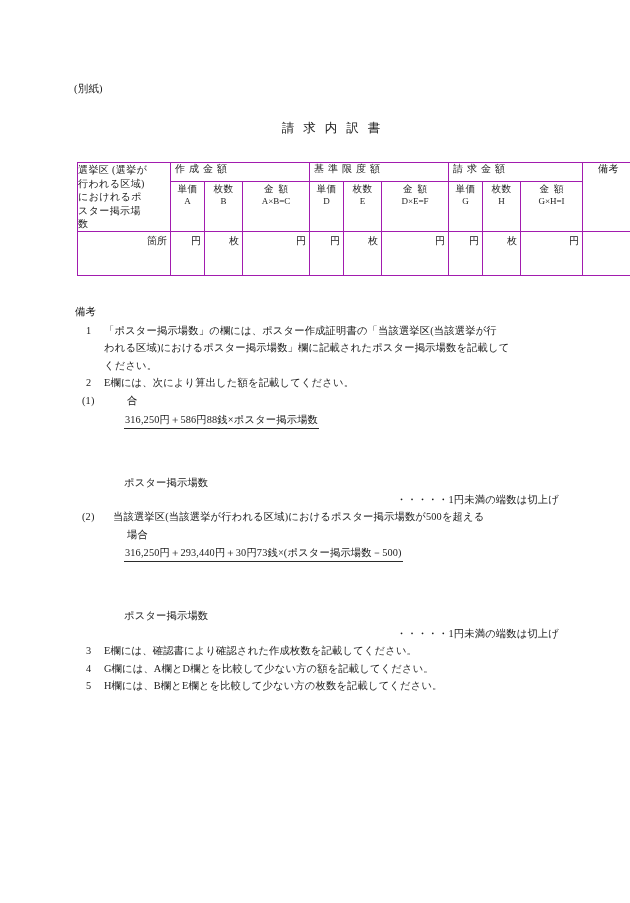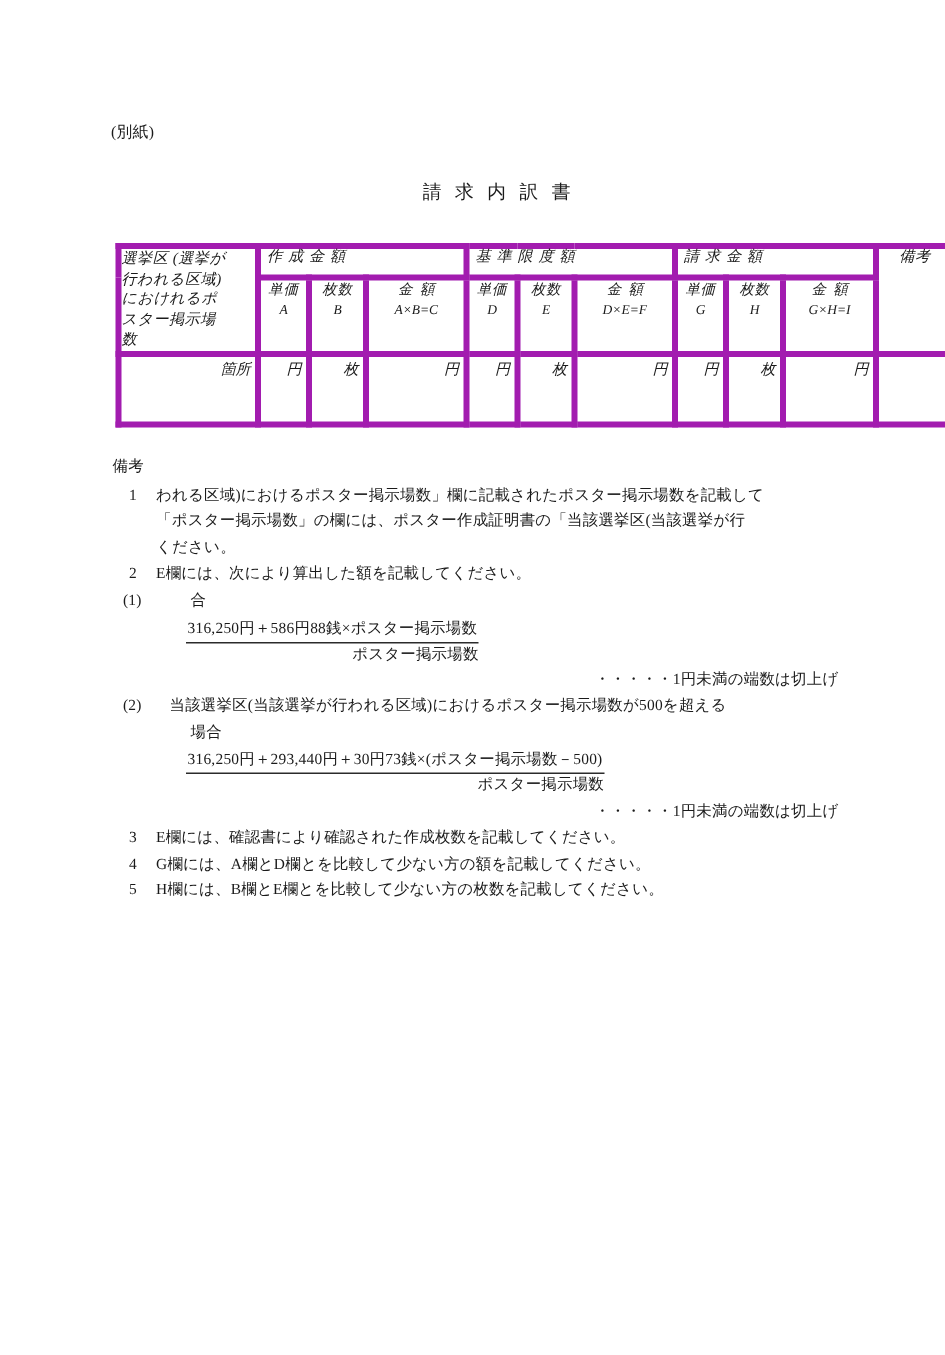--- a/index.html
+++ b/index.html
@@ -59,25 +59,24 @@
   }
   table.claim {
     border-collapse: collapse;
     table-layout: fixed;
     width: 477px;
     font-size: 9.7px;
     line-height: 12.4px;
   }
   table.claim th,
   table.claim td {
-    border: 4px solid #a21caf;
+    border: 1px solid #a21caf;
     padding: 0;
     vertical-align: top;
     font-weight: normal;
-    font-style: italic;
   }
 
   .grp-head {
     text-align: left;
     height: 17px;
     letter-spacing: 4px;
     text-indent: 4px;
     font-size: 10px;
     padding-top: 1px;
     vertical-align: middle;
@@ -188,24 +187,25 @@
   }
   .formula .numer {
     display: inline-block;
     border-bottom: 1px solid #2b2b2b;
     padding: 0 1px 1px 1px;
     line-height: 15px;
     white-space: nowrap;
   }
   .formula .denom {
     display: block;
-    text-align: right;
+    text-align: left;
     line-height: 16px;
     padding-right: 0;
     white-space: nowrap;
+    margin-top: 46px;
   }
   .formula .denom-wrap {
     display: inline-block;
   }
   .rounding {
     display: block;
     text-align: right;
     padding-right: 5px;
     line-height: 17px;
     white-space: nowrap;
@@ -327,22 +327,22 @@
     </table>
   </div>
 
   <div class="notes">
 
     <div class="notes-title">備考</div>
 
     <div class="note">
       <span class="num">1</span>
       <span class="body">
+        <span class="l">「ポスター掲示場数」の欄には、ポスター作成証明書の「当該選挙区(当該選挙が行</span>
         <span class="l">われる区域)におけるポスター掲示場数」欄に記載されたポスター掲示場数を記載して</span>
-        <span class="l">「ポスター掲示場数」の欄には、ポスター作成証明書の「当該選挙区(当該選挙が行</span>
         <span class="l">ください。</span>
       </span>
     </div>
 
     <div class="note">
       <span class="num">2</span>
       <span class="body">
         <span class="l">E欄には、次により算出した額を記載してください。</span>
       </span>
     </div>

